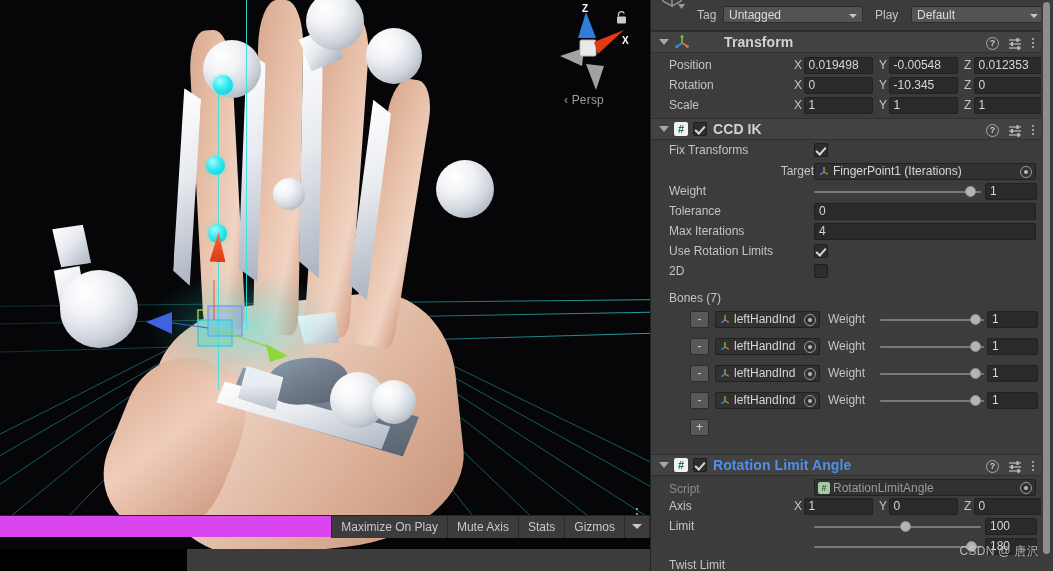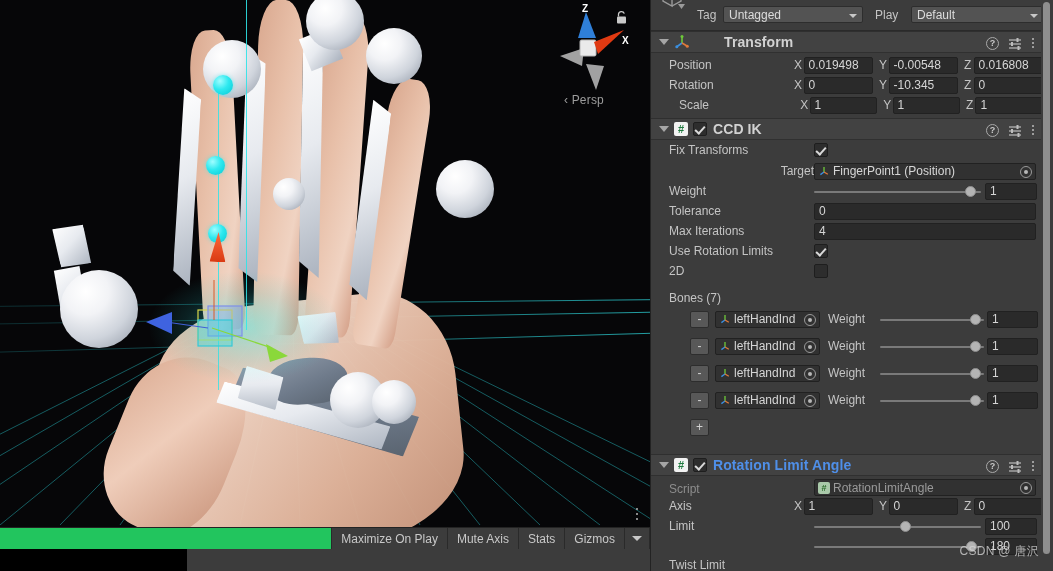--- a/index.html
+++ b/index.html
@@ -66,22 +66,22 @@
   }
 
   
   #scene-kebab {
     position: absolute; right: 6px; bottom: 46px; width: 14px; height: 22px;
     display: flex; flex-direction: column; align-items: center; justify-content: center; gap: 3px;
   }
   #scene-kebab i { width: 2px; height: 2px; background: #b4b4b4; border-radius: 50%; display: block; }
 
   #game-toolbar {
-    position: absolute; left: 0; bottom: 22px; width: 650px; height: 22px;
-    background: #22c55e; border-top: 1px solid #232323;
+    position: absolute; left: 0; bottom: 34px; width: 650px; height: 22px;
+    background: #d946ef; border-top: 1px solid #232323;
     display: flex; align-items: center; justify-content: flex-end;
   }
   #game-toolbar .tbtn {
     height: 22px; padding: 0 9px; display: flex; align-items: center;
     color: #c8c8c8; font-size: 12px; border-left: 1px solid #2a2a2a;
     background: #3c3c3c;
   }
   #game-toolbar .tbtn:last-child { border-right: 1px solid #2a2a2a; }
   #game-toolbar .gizmo-arrow {
     width: 0; height: 0; border-left: 5px solid transparent; border-right: 5px solid transparent;
@@ -437,35 +437,35 @@
 
       <div style="position:relative; height:62px; padding-top:2px;">
 
         <div class="row" style="position:absolute; left:0; top:2px; width:392px;">
           <span class="label" style="margin-left:18px; width:130px;">Position</span>
           <span class="axis-lbl">X</span>
           <span class="field" style="width:72px;">0.019498</span>
           <span class="axis-lbl" style="margin-left:6px;">Y</span>
           <span class="field" style="width:72px;">-0.00548</span>
           <span class="axis-lbl" style="margin-left:6px;">Z</span>
-          <span class="field" style="width:72px;">0.016808</span>
+          <span class="field" style="width:72px;">0.012353</span>
         </div>
 
         <div class="row" style="position:absolute; left:0; top:22px; width:392px;">
           <span class="label" style="margin-left:18px; width:130px;">Rotation</span>
           <span class="axis-lbl">X</span>
           <span class="field" style="width:72px;">0</span>
           <span class="axis-lbl" style="margin-left:6px;">Y</span>
           <span class="field" style="width:72px;">-10.345</span>
           <span class="axis-lbl" style="margin-left:6px;">Z</span>
           <span class="field" style="width:72px;">0</span>
         </div>
 
         <div class="row" style="position:absolute; left:0; top:42px; width:392px;">
-          <span class="label" style="margin-left:28px; width:130px;">Scale</span>
+          <span class="label" style="margin-left:18px; width:130px;">Scale</span>
           <span class="axis-lbl">X</span>
           <span class="field" style="width:72px;">1</span>
           <span class="axis-lbl" style="margin-left:6px;">Y</span>
           <span class="field" style="width:72px;">1</span>
           <span class="axis-lbl" style="margin-left:6px;">Z</span>
           <span class="field" style="width:72px;">1</span>
         </div>
       </div>
 
       <div class="comp-header" style="margin-top:3px;">
@@ -499,21 +499,21 @@
         </div>
 
         <div class="row" style="position:absolute; left:0; top:21px; width:392px;text-align:right;">
           <span class="label" style="margin-left:18px; width:145px;">Target</span>
           <span class="field objref" style="width:222px;">
             <svg class="ref-icon" viewBox="0 0 12 12">
               <line x1="6" y1="7" x2="6" y2="2" stroke="#6ec93a" stroke-width="1.3"></line>
               <line x1="6" y1="7" x2="2.4" y2="9.6" stroke="#3a8fe0" stroke-width="1.3"></line>
               <line x1="6" y1="7" x2="9.8" y2="9.3" stroke="#e07a3a" stroke-width="1.3"></line>
             </svg>
-            <span>FingerPoint1 (Position)</span>
+            <span>FingerPoint1 (Iterations)</span>
             <span class="ref-sel">
                 <i></i>
               </span>
           </span>
         </div>
 
         <div class="row" style="position:absolute; left:0; top:41px; width:392px;">
           <span class="label" style="margin-left:18px; width:145px;">Weight</span>
           <span class="slider" style="width:167px;">
             <span class="track"></span>

